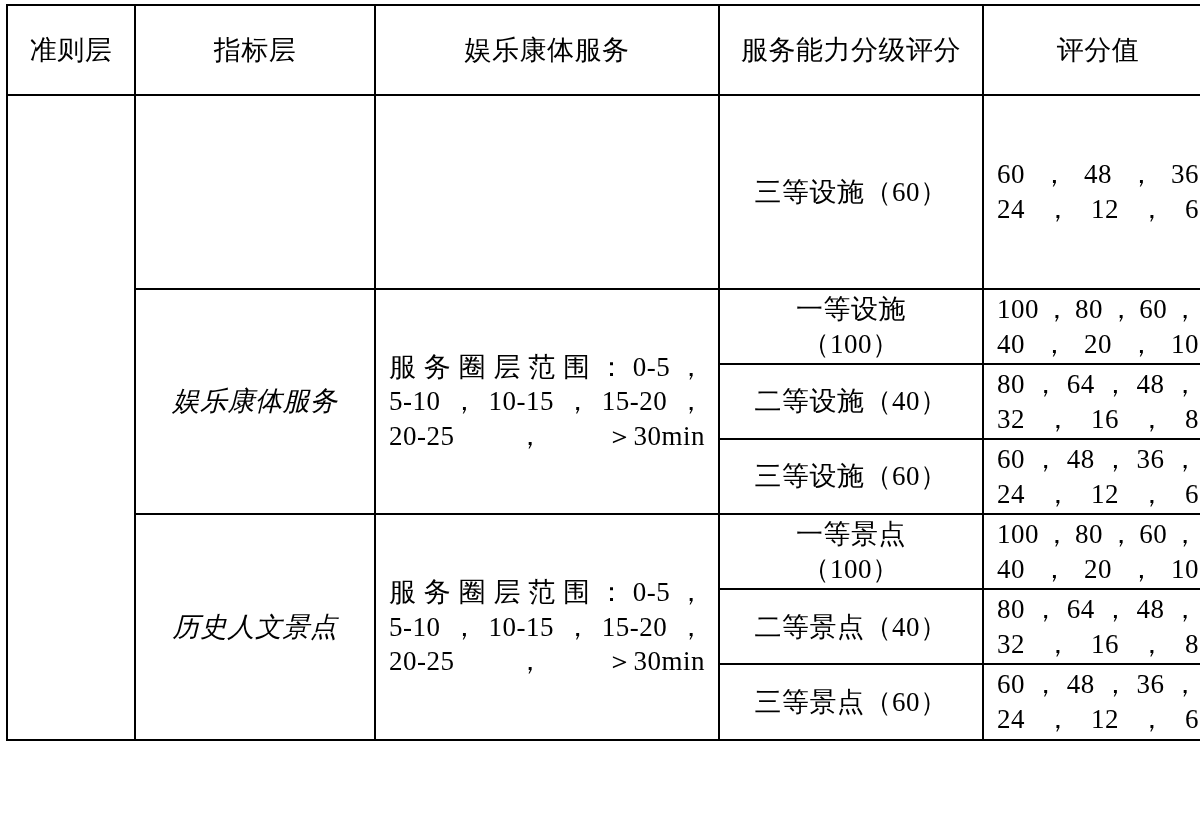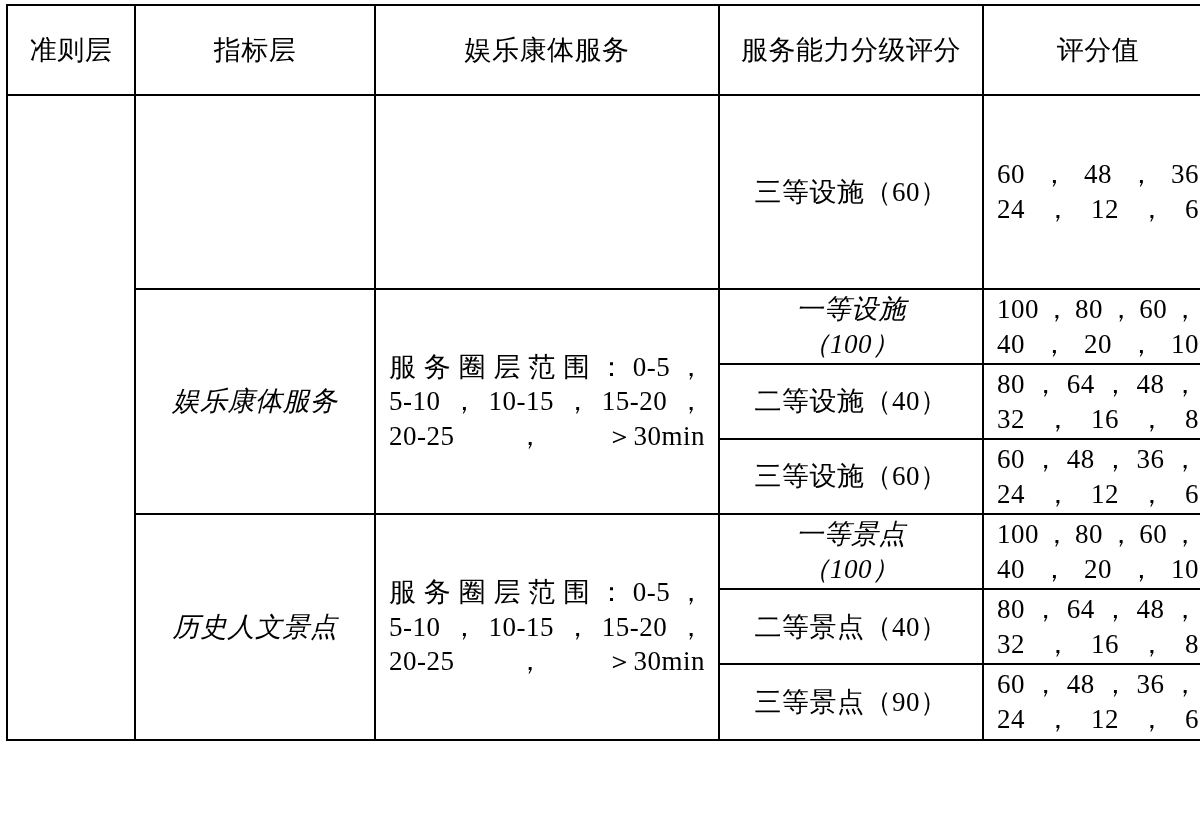--- a/index.html
+++ b/index.html
@@ -67,21 +67,20 @@
     padding: 4px 10px;
     text-align: justify;
     text-align-last: justify;
   }
   .name-cell {
     font-size: 27px;
     font-style: italic;
   }
   .two-line {
     line-height: 1.3;
-    font-style: italic;
   }
 </style>
 </head>
 <body>
 
 <div class="sheet">
   <table class="grid">
     <colgroup>
       <col class="col-a">
       <col class="col-b">
@@ -172,21 +171,21 @@
           <div>二等景点（40）</div>
         </td>
         <td class="col-e value-cell">
           <div>80，64，48，</div>
           <div>32，16，8</div>
         </td>
       </tr>
 
       <tr>
         <td class="col-d score-cell">
-          <div>三等景点（90）</div>
+          <div>三等景点（60）</div>
         </td>
         <td class="col-e value-cell">
           <div>60，48，36，</div>
           <div>24，12，6</div>
         </td>
       </tr>
     </tbody>
   </table>
 </div>
 

